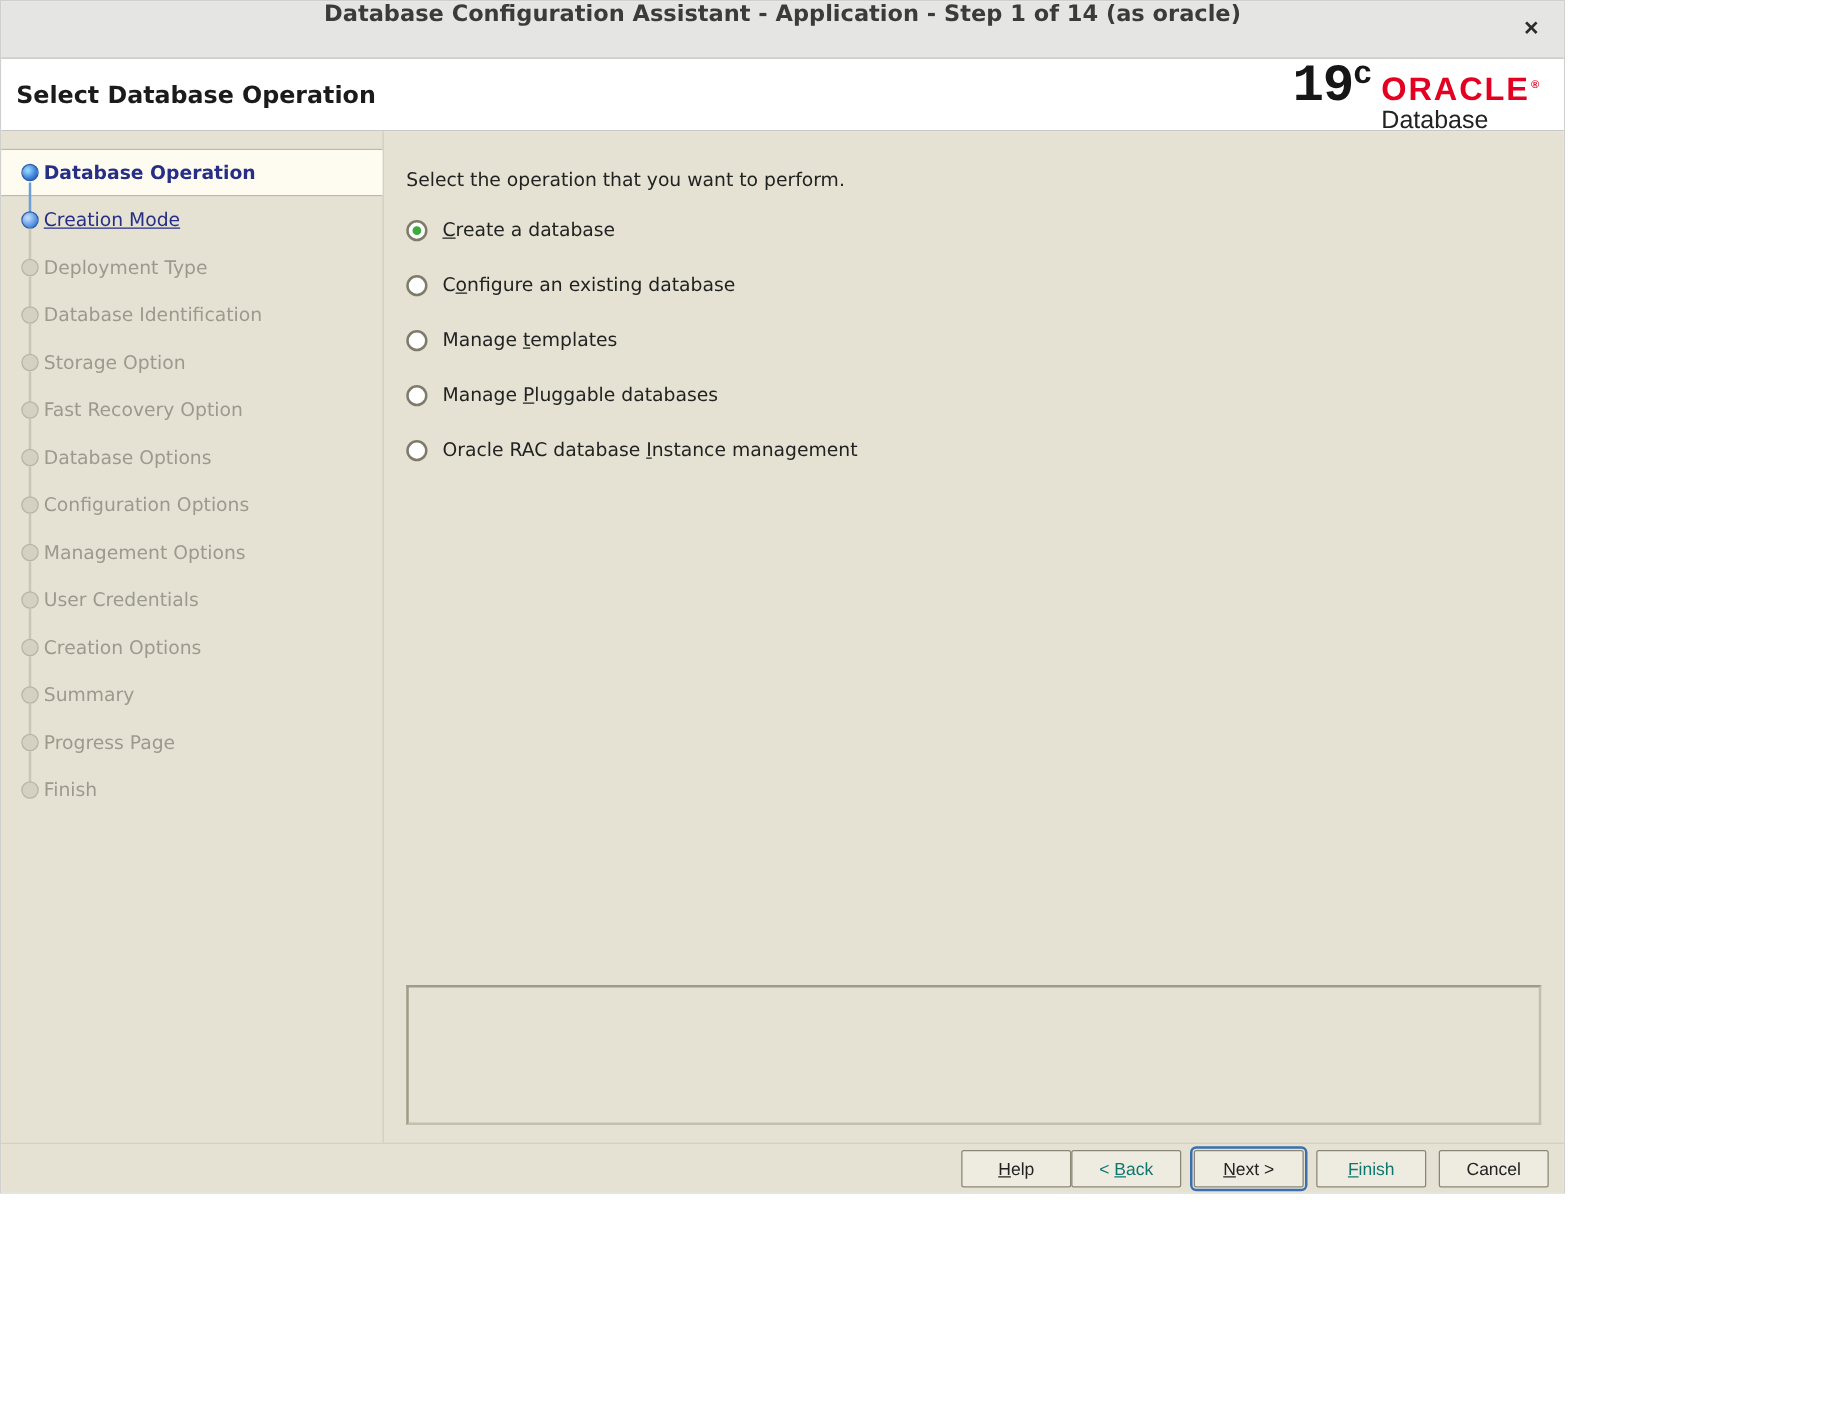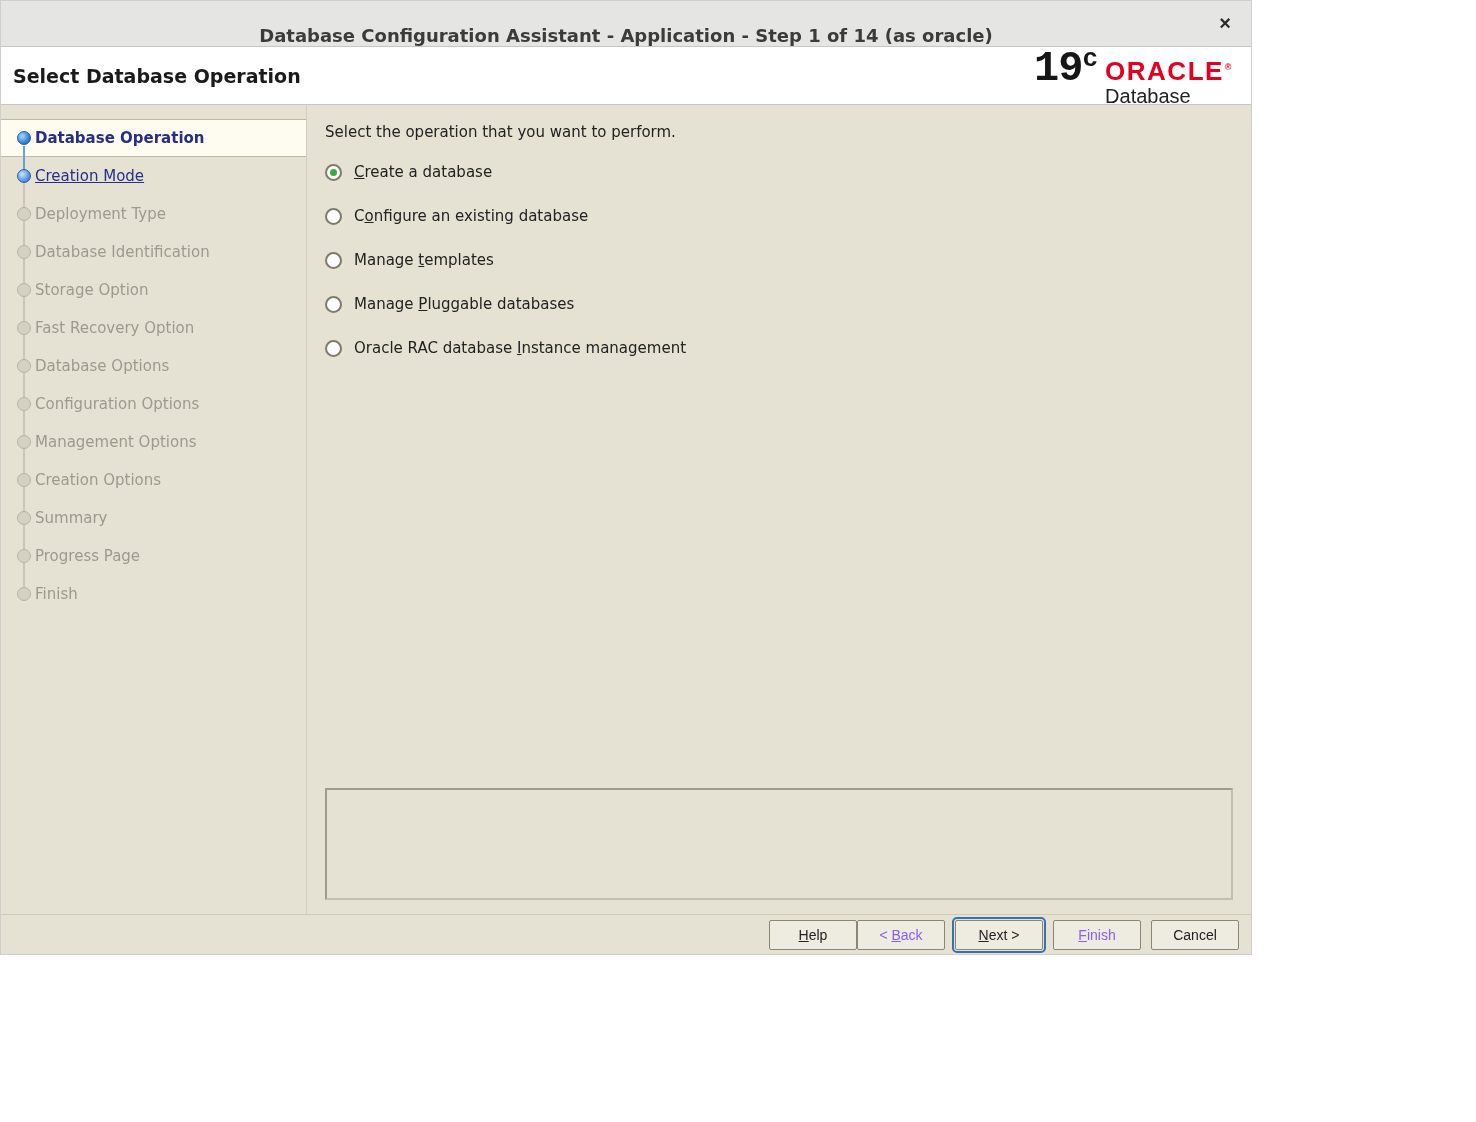--- a/index.html
+++ b/index.html
@@ -32,21 +32,21 @@
     width: 1252px; height: 955px;
     margin: 0;
     display: flex; flex-direction: column;
     border: 1px solid #cfcfcd;
   }
 
   
   .titlebar {
     height: 46px;
     background: var(--bg-titlebar);
-    display: flex; align-items: flex-end; justify-content: center;
+    display: flex; align-items: flex-start; justify-content: center;
     position: relative;
     border-bottom: 1px solid #c6c6c4;
   }
   .titlebar .title {
     font-size: 18px; font-weight: bold;
     color: #3b3b3b;
   }
   .titlebar .close {
     position: absolute; right: 14px; top: 10px;
     width: 24px; height: 24px;
@@ -172,21 +172,21 @@
 
   
   .main {
     flex: 1 1 auto;
     display: flex; flex-direction: column;
     padding: 18px 18px 14px 18px;
     min-width: 0;
   }
   .prompt {
     font-size: 15px;
-    margin: 0 0 22px 0;
+    margin: 12px 0 22px 0;
   }
   .radio-group {
     display: flex; flex-direction: column; gap: 26px;
     margin-left: 0;
   }
   .radio-item {
     display: flex; align-items: center; gap: 12px;
     font-size: 15px;
     cursor: pointer;
   }
@@ -229,21 +229,21 @@
     background: var(--btn-bg);
     border: 1px solid var(--btn-border);
     border-radius: 2px;
     font-size: 14px;
     color: #222;
     cursor: pointer;
   }
   button.btn u { text-decoration: underline; }
   button.btn:disabled,
   button.btn.disabled {
-    color: #8b5cf6;
+    color: #0f766e;
     cursor: default;
   }
   button.btn.primary {
     outline: 2px solid #3a6fb0;
     outline-offset: 1px;
   }
 </style>
 </head>
 <body>
 
@@ -312,20 +312,25 @@
             <span class="label">Configuration Options</span>
           </li>
           <li class="step disabled">
             <span class="dot"></span>
             <span class="connector"></span>
             <span class="label">Management Options</span>
           </li>
           <li class="step disabled">
             <span class="dot"></span>
             <span class="connector"></span>
+            <span class="label">User Credentials</span>
+          </li>
+          <li class="step disabled">
+            <span class="dot"></span>
+            <span class="connector"></span>
             <span class="label">Creation Options</span>
           </li>
           <li class="step disabled">
             <span class="dot"></span>
             <span class="connector"></span>
             <span class="label">Summary</span>
           </li>
           <li class="step disabled">
             <span class="dot"></span>
             <span class="connector"></span>

